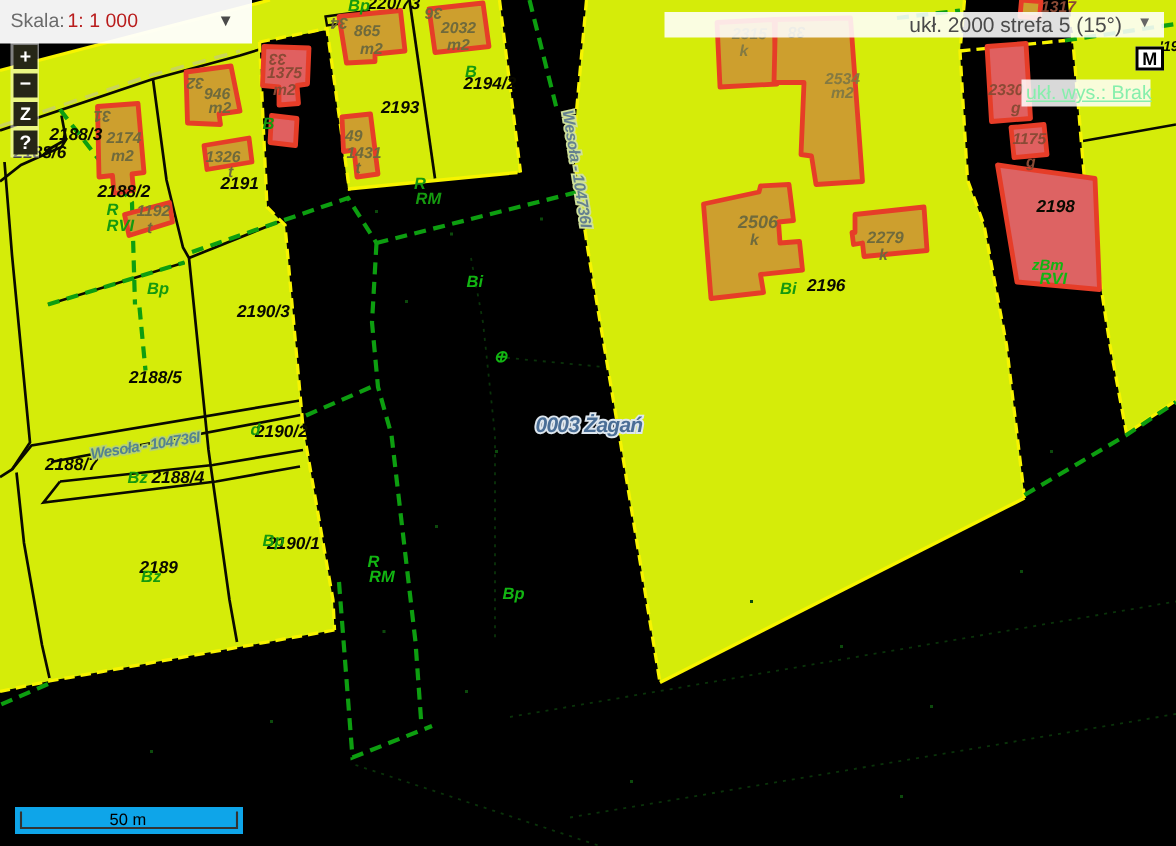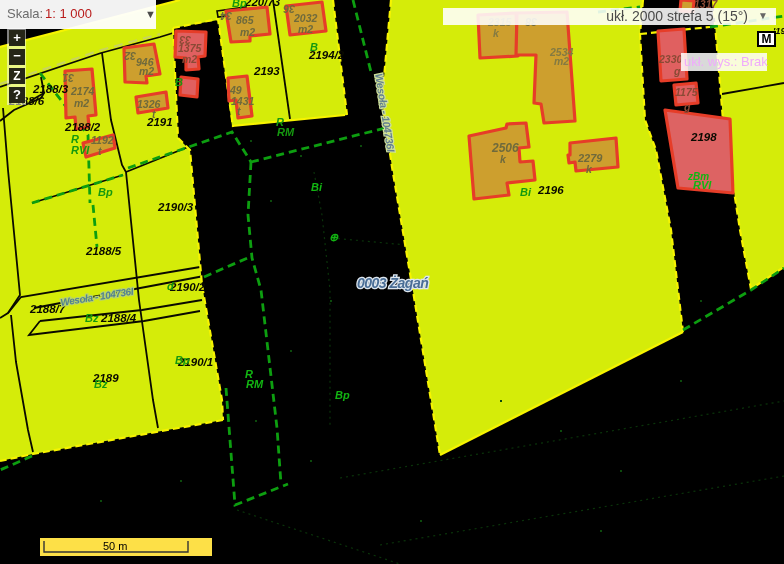--- a/index.html
+++ b/index.html
@@ -224,21 +224,21 @@
     <text x="329" y="241">⊕</text>
   </g>
 
   <text x="375" y="74" font-family="Liberation Sans, sans-serif" font-style="italic" font-weight="bold" font-size="10.5" letter-spacing="-0.3" fill="#64808f" stroke="#cfe09a" stroke-width="2.4" paint-order="stroke" transform="rotate(81 375 74)">Wesoła - 104736I</text>
 
   <text x="61" y="306" font-family="Liberation Sans, sans-serif" font-style="italic" font-weight="bold" font-size="10" letter-spacing="-0.4" fill="#538291" stroke="#b9d46a" stroke-width="2.2" paint-order="stroke" transform="rotate(-9 61 306)">Wesoła - 104736I</text>
 
   <text x="357" y="288" font-family="Liberation Sans, sans-serif" font-style="italic" font-weight="bold" font-size="14" letter-spacing="-0.5" fill="#4a6e96" stroke="#dde6ee" stroke-width="2.6" paint-order="stroke">0003 Żagań</text>
 </svg>
 
-<div class="ov" style="left:0;top:0;width:156px;height:29px;background:rgba(255,255,255,0.95);">
+<div class="ov" style="left:0;top:0;width:168px;height:29px;background:rgba(255,255,255,0.95);">
   <span style="position:absolute;left:7px;top:6px;font-size:13px;color:#6b6b6b;">Skala:</span>
   <span style="position:absolute;left:45px;top:6px;font-size:13px;color:#b91c1c;">1: 1 000</span>
   <span style="position:absolute;left:145px;top:8px;font-size:11px;color:#4a4a4a;">▼</span>
 </div>
 
 <div class="ov" style="left:7px;top:28px;width:19px;height:77px;background:rgba(255,255,255,0.5);"></div>
 
 <div class="ov" style="left:9px;top:30px;width:16px;height:16px;background:#262617;color:#fff;font-weight:bold;font-size:13px;text-align:center;line-height:15px;">+</div>
 
 <div class="ov" style="left:9px;top:49px;width:16px;height:16px;background:#262617;color:#fff;font-weight:bold;font-size:13px;text-align:center;line-height:14px;">−</div>
@@ -247,21 +247,21 @@
 
 <div class="ov" style="left:9px;top:87px;width:16px;height:16px;background:#262617;color:#fff;font-weight:bold;font-size:13px;text-align:center;line-height:16px;">?</div>
 
 <div class="ov" style="left:443px;top:8px;width:333px;height:17px;background:rgba(255,255,255,0.88);">
   <span style="position:absolute;right:28px;top:0px;font-size:14px;color:#4a4a4a;">ukł. 2000 strefa 5 (15°)</span>
   <span style="position:absolute;right:8px;top:2px;font-size:10px;color:#666;">▼</span>
 </div>
 
 <div class="ov" style="left:757px;top:31px;width:15px;height:12px;background:#fff;border:2.5px solid #000;color:#000;font-weight:bold;font-size:12px;text-align:center;line-height:12px;">M</div>
 
-<div class="ov" style="left:681px;top:53px;width:83px;height:18px;background:rgba(255,255,255,0.85);font-size:13px;color:#f0abfc;white-space:nowrap;padding-left:3px;line-height:18px;">ukł. wys.: Brak</div>
-
-<div class="ov" style="left:10px;top:538px;width:172px;height:18px;background:#fde047;margin-left:30px;">
+<div class="ov" style="left:681px;top:53px;width:83px;height:18px;background:rgba(255,255,255,0.85);font-size:13px;color:#86efac;white-space:nowrap;padding-left:3px;line-height:18px;text-decoration:underline;">ukł. wys.: Brak</div>
+
+<div class="ov" style="left:10px;top:538px;width:152px;height:18px;background:#0ea5e9;">
   <svg width="152" height="18">
     <polyline points="4,3 4,14 148,14 148,3" fill="none" stroke="#333" stroke-width="1.4"></polyline>
     <text x="63" y="12" font-size="11" fill="#000" font-family="Liberation Sans, sans-serif">50 m</text>
   </svg>
 </div>
 </div>
 
 </body></html>

